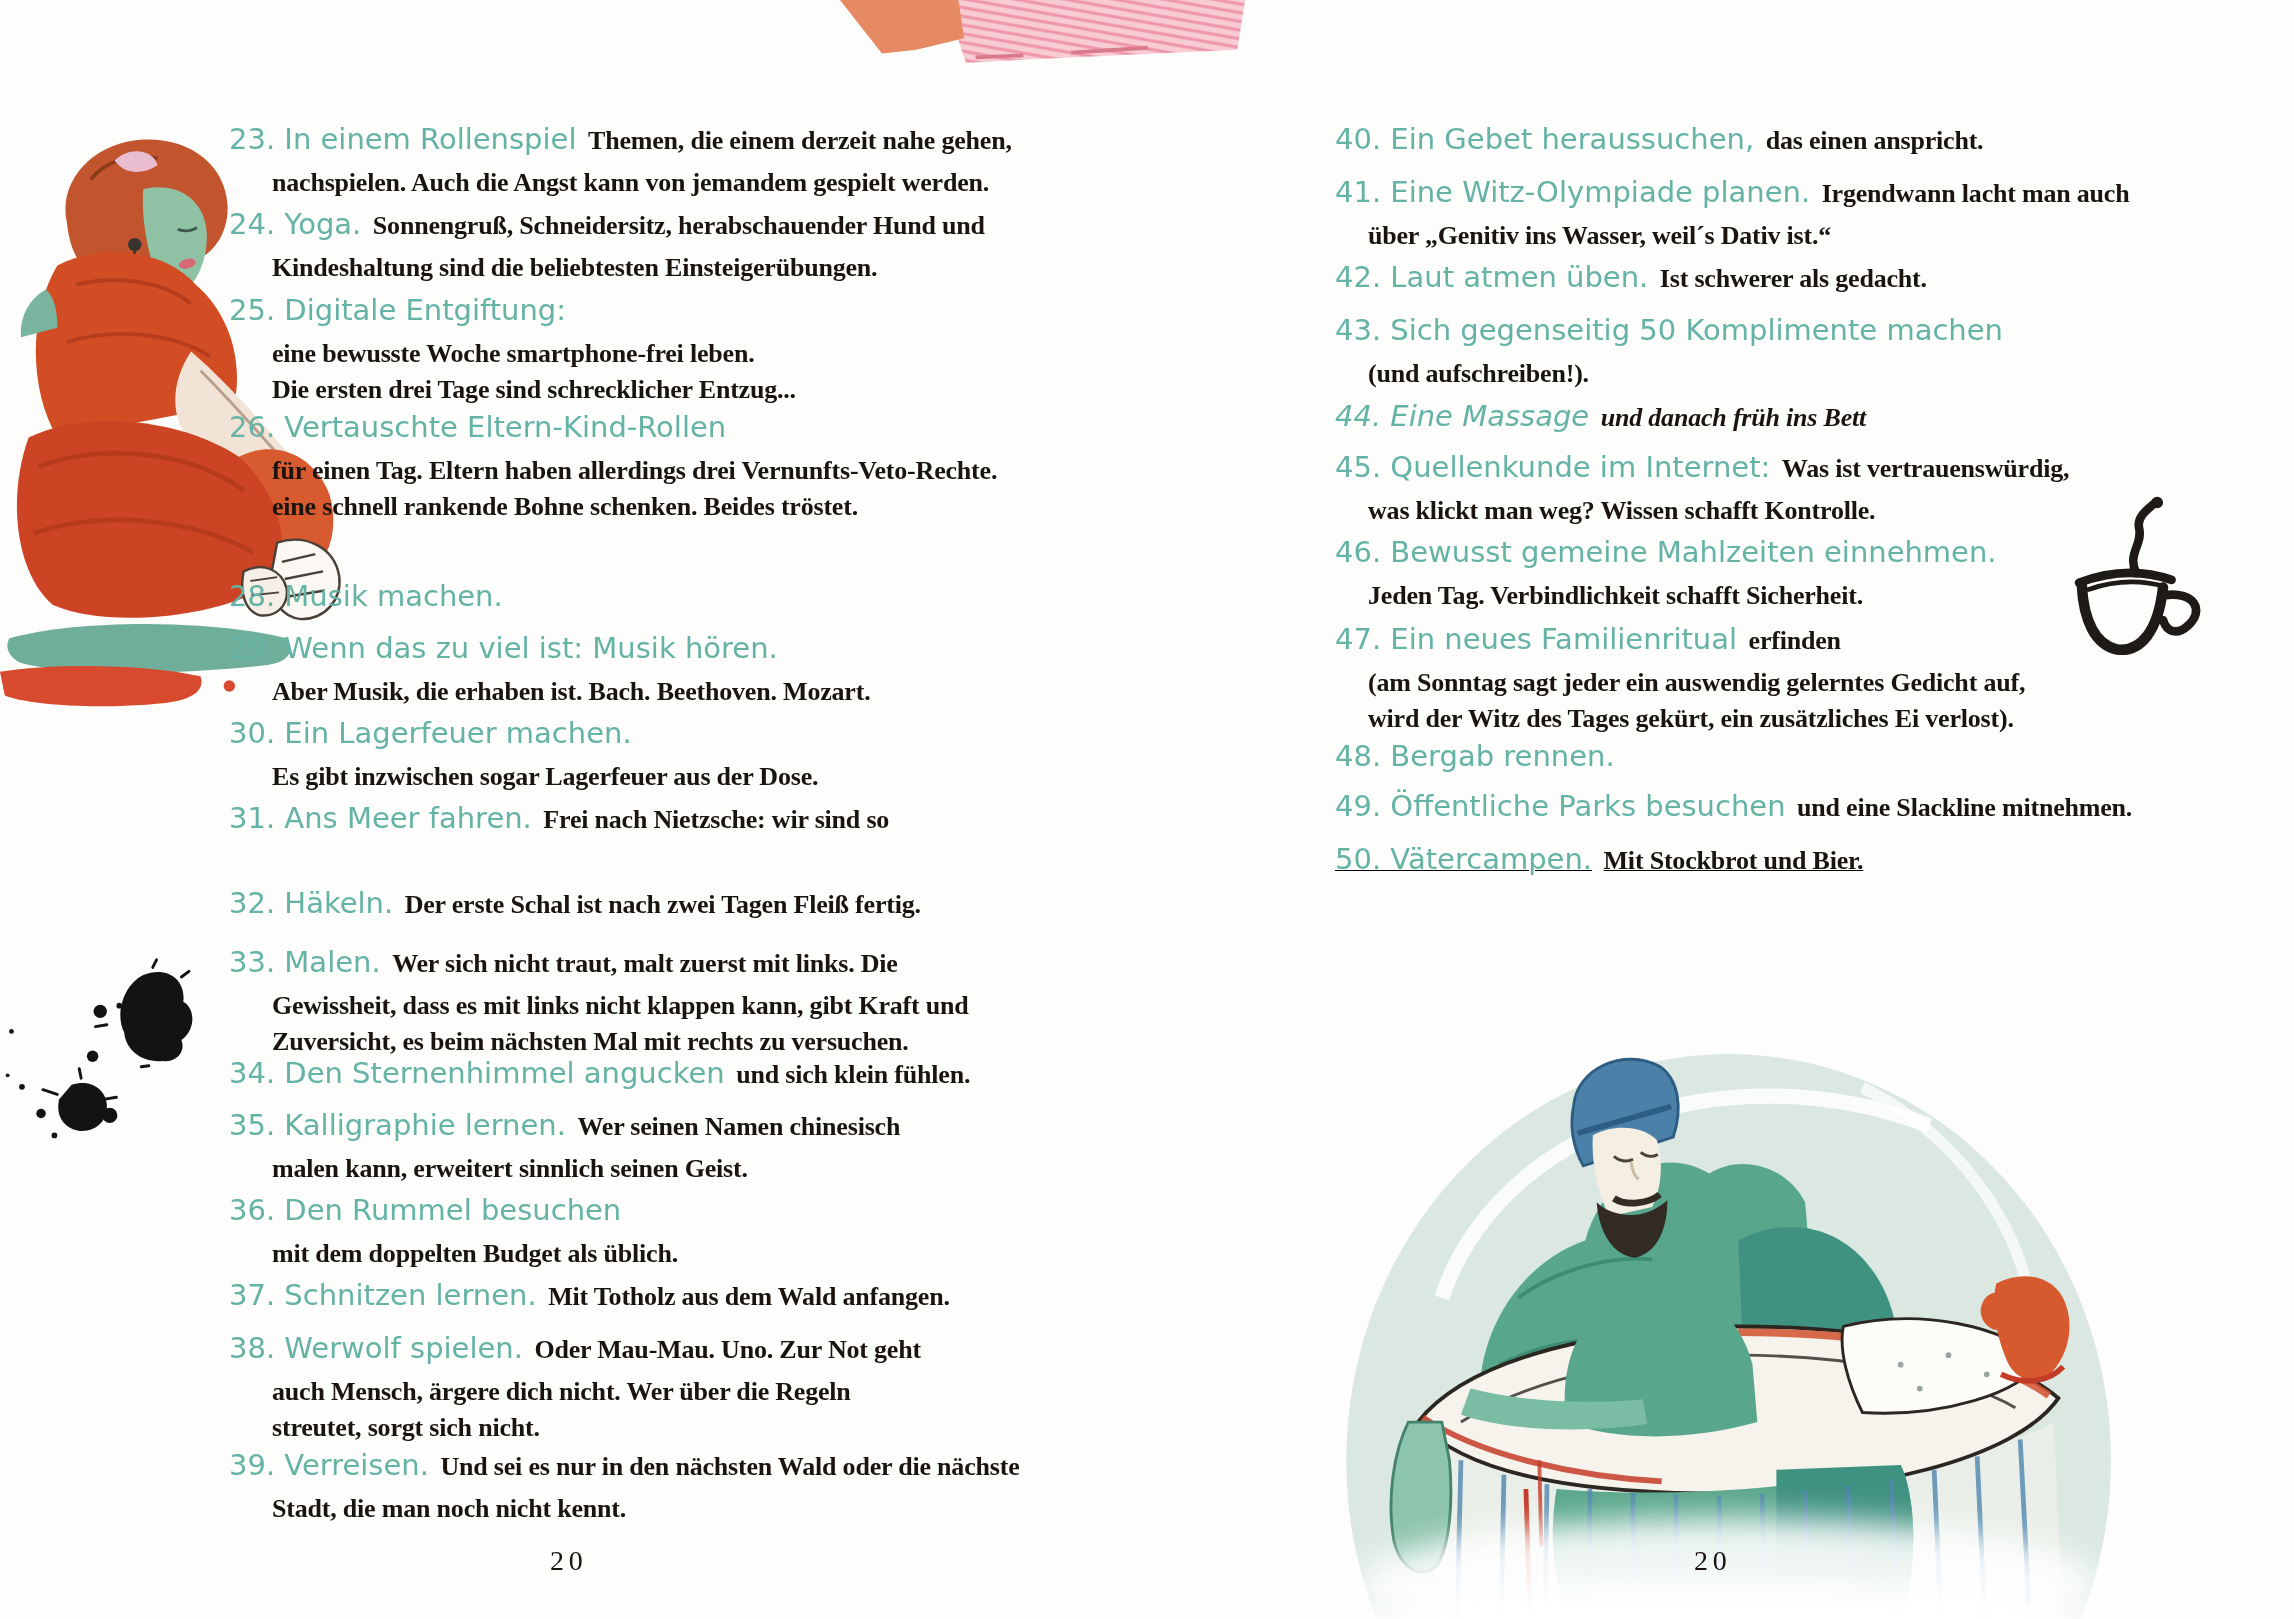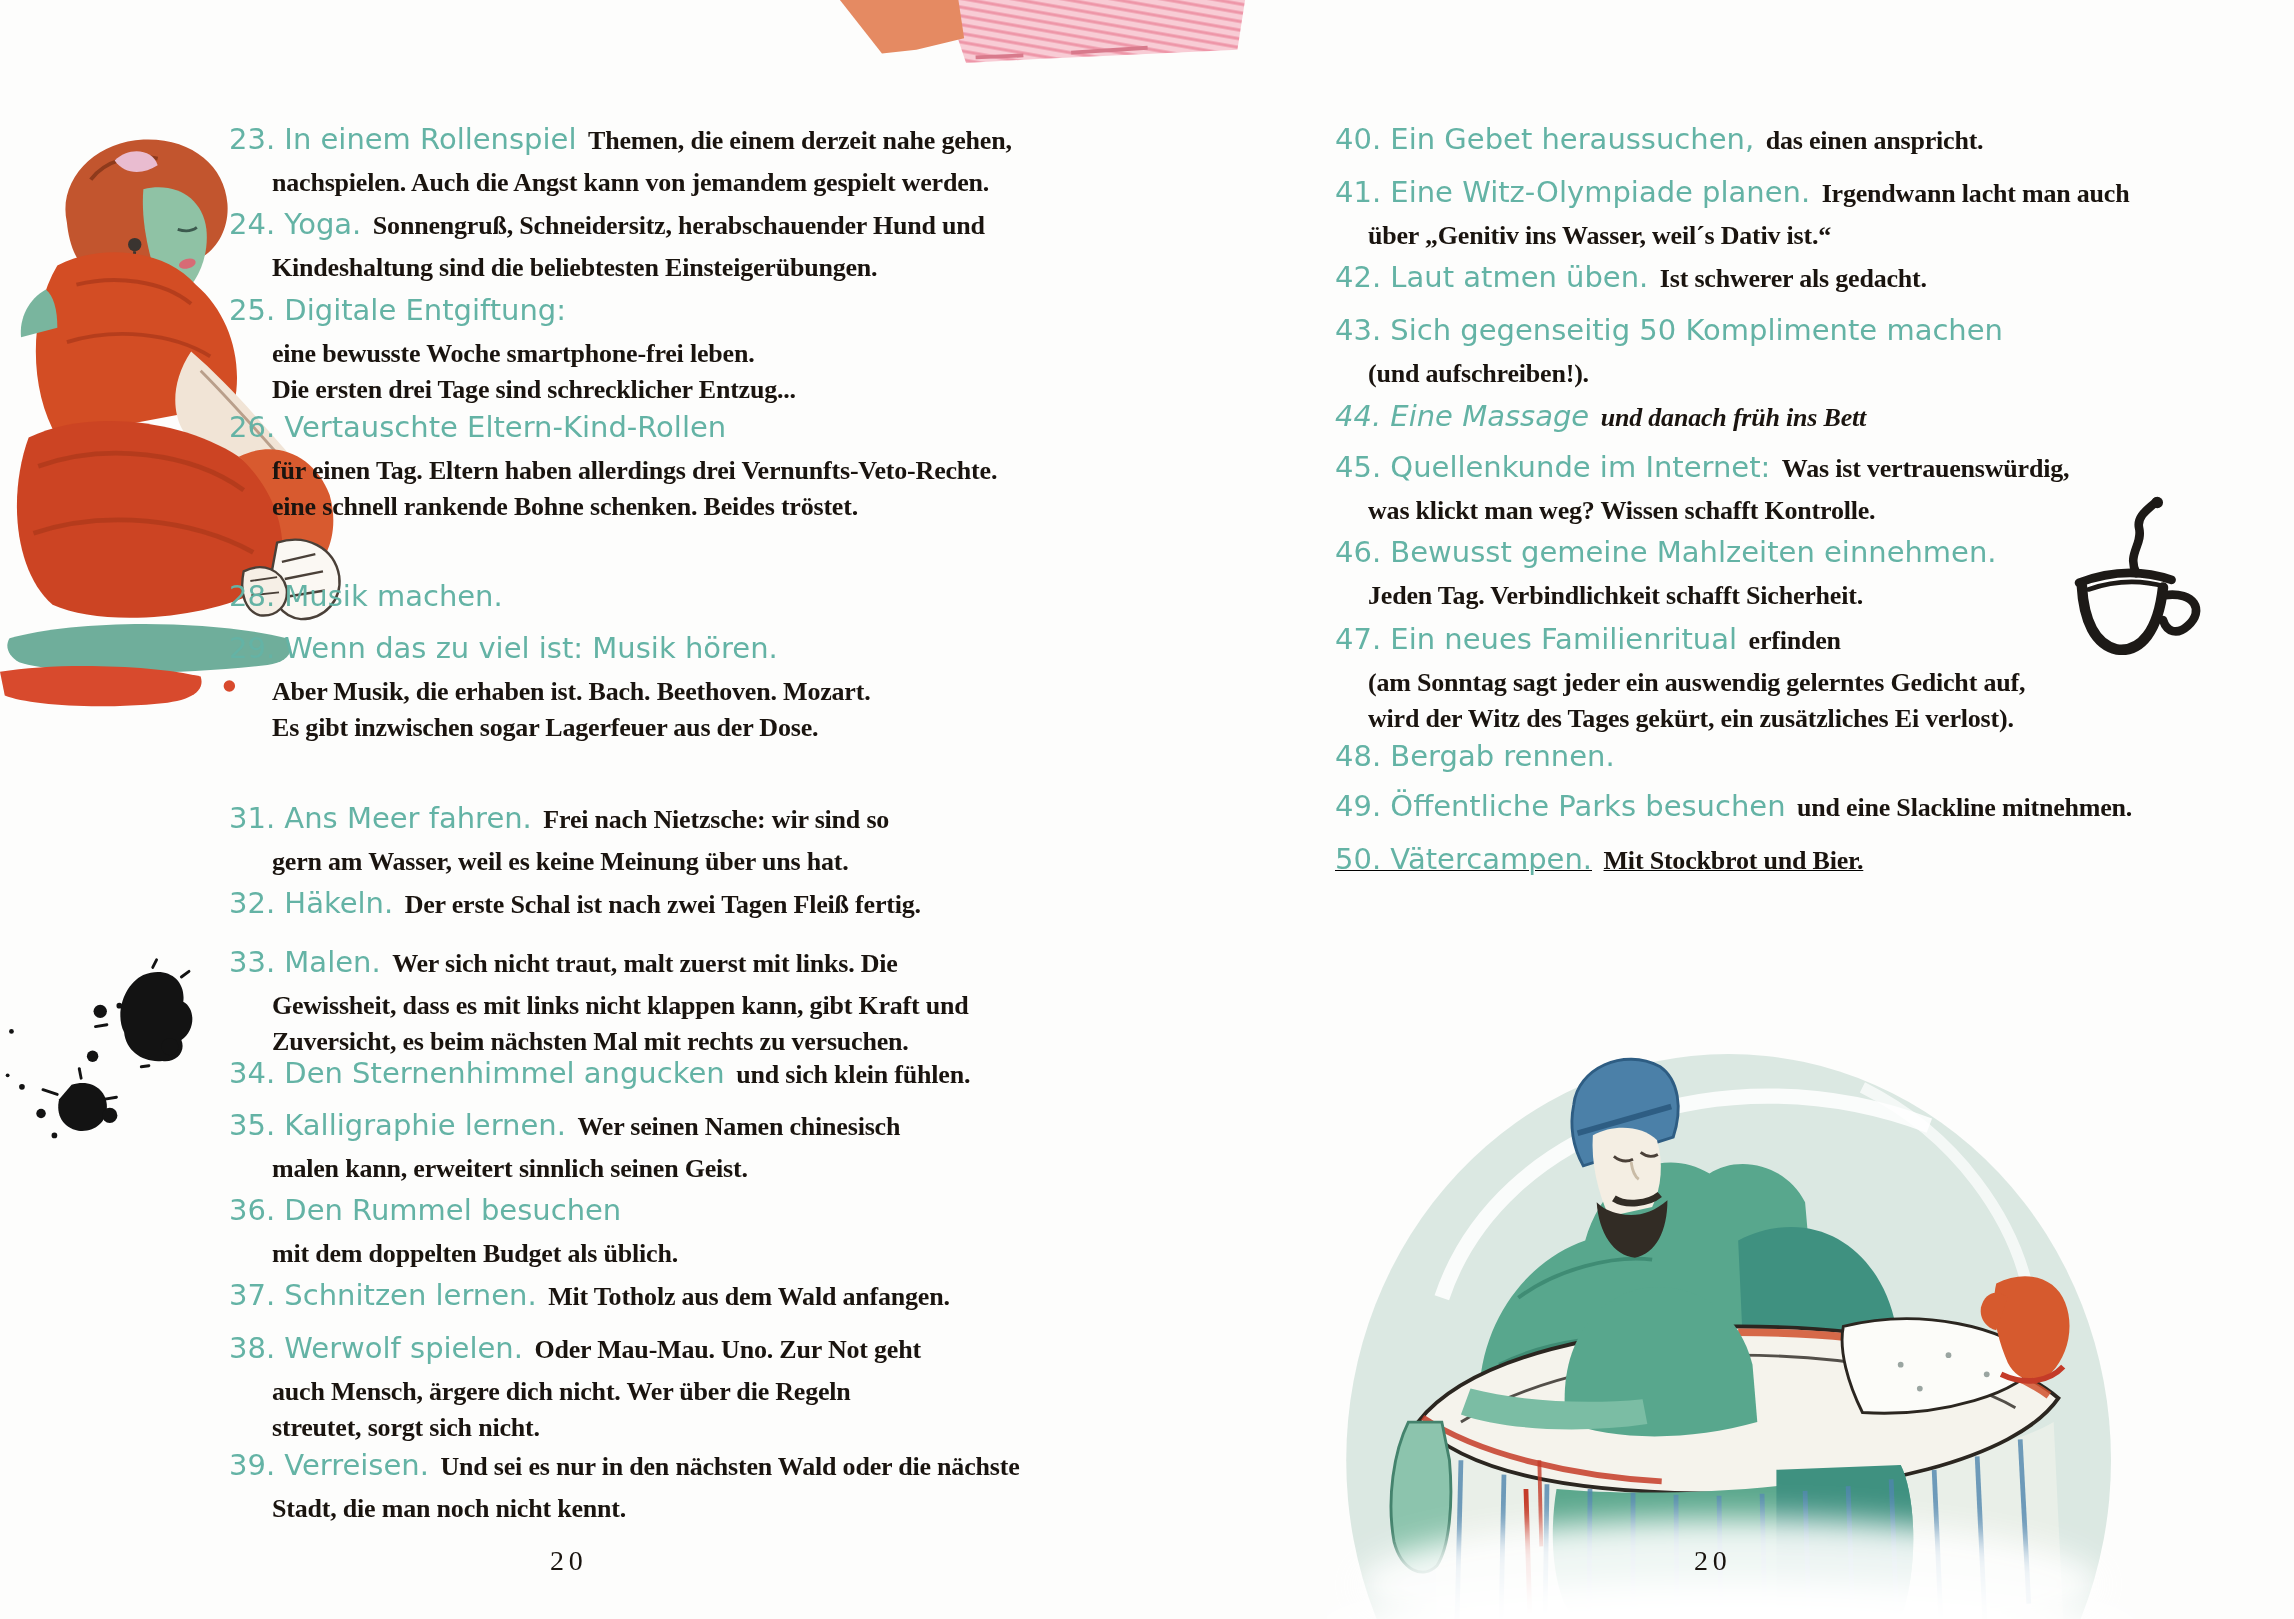--- a/index.html
+++ b/index.html
@@ -214,25 +214,25 @@
         <div class="ln"><span class="b">eine schnell rankende Bohne schenken. Beides tröstet.</span></div>
       </div>
       <div class="item left" style="top: 574px;">
         <div class="l1"><span class="t">28. Musik machen.</span></div>
       </div>
       <div class="item left" style="top: 626px;">
         <div class="l1"><span class="t">29. Wenn das zu viel ist: Musik hören.</span></div>
         <div class="ln"><span class="b">Aber Musik, die erhaben ist. Bach. Beethoven. Mozart.</span></div>
       </div>
       <div class="item left" style="top: 711px;">
+        <div class="l1"><span class="t">30. Ein Lagerfeuer machen.</span></div>
         <div class="ln"><span class="b">Es gibt inzwischen sogar Lagerfeuer aus der Dose.</span></div>
       </div>
       <div class="item left" style="top: 796px;">
         <div class="l1"><span class="t">31. Ans Meer fahren.</span><span class="b in">Frei nach Nietzsche: wir sind so</span></div>
-        <div class="ln"><span class="b">gern am Wasser, weil es keine Meinung über uns hat.</span></div>
       </div>
       <div class="item left" style="top: 881px;">
         <div class="l1"><span class="t">32. Häkeln.</span><span class="b in">Der erste Schal ist nach zwei Tagen Fleiß fertig.</span></div>
       </div>
       <div class="item left" style="top: 940px;">
         <div class="l1"><span class="t">33. Malen.</span><span class="b in">Wer sich nicht traut, malt zuerst mit links. Die</span></div>
         <div class="ln"><span class="b">Gewissheit, dass es mit links nicht klappen kann, gibt Kraft und</span></div>
         <div class="ln"><span class="b">Zuversicht, es beim nächsten Mal mit rechts zu versuchen.</span></div>
       </div>
       <div class="item left" style="top: 1051px;">

